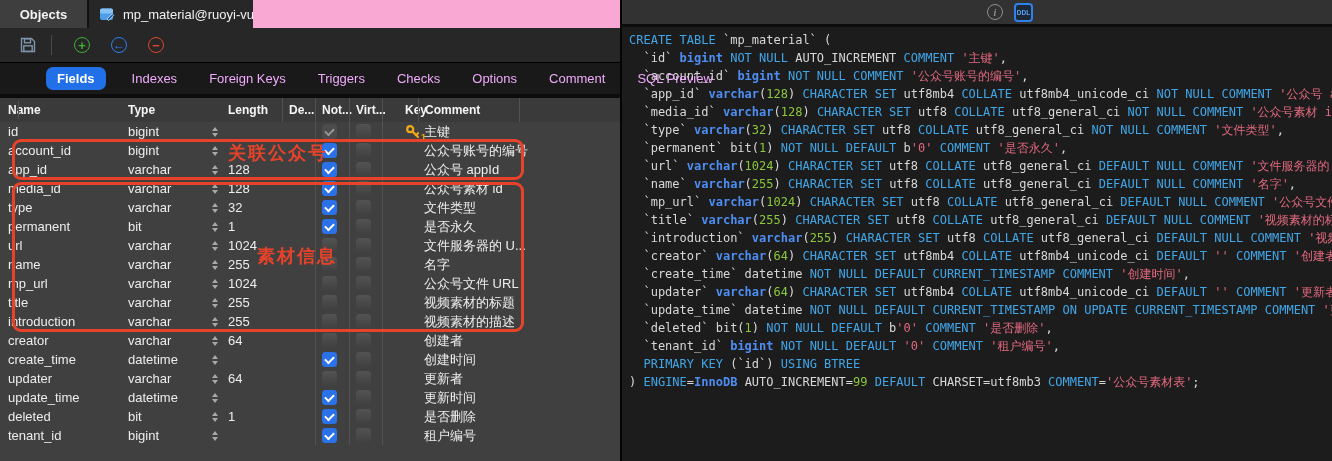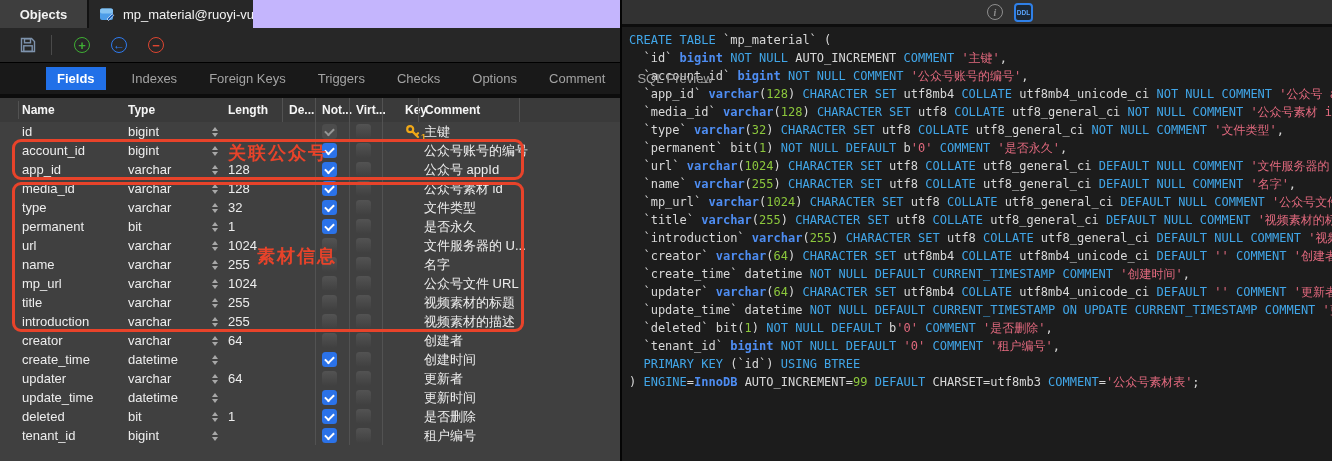--- a/index.html
+++ b/index.html
@@ -3,47 +3,47 @@
 <meta charset="utf-8">
 <style>
   * { margin:0; padding:0; box-sizing:border-box; }
   body { background:#000; font-family:"Liberation Sans", sans-serif; }
   .app { width:1332px; height:461px; display:flex; overflow:hidden; background:#1d1d1d; }
 
   
   .left { width:620px; height:461px; display:flex; flex-direction:column; position:relative; background:#262626; }
   .vdivider { width:2px; height:461px; background:#050505; }
 
-  .tabbar { height:28px; background:#c4b5fd; display:flex; align-items:stretch; flex:none; }
+  .tabbar { height:28px; background:#f9a8d4; display:flex; align-items:stretch; flex:none; }
   .wtab-objects { width:89px; background:#3e3e3e; color:#f2f2f2; font-size:13px; font-weight:700;
                   display:flex; align-items:center; justify-content:center; border-right:2px solid #121212; }
   .wtab-active { width:164px; background:#272727; color:#f2f2f2; font-size:13px;
                  display:flex; align-items:center; gap:8px; padding-left:10px; }
   .wtab-active .title { white-space:nowrap; overflow:hidden; }
 
   .toolbar { height:34px; background:#272727; display:flex; align-items:center; flex:none; }
   .tb-save { margin-left:19px; display:flex; align-items:center; }
   .tb-sep { width:1px; height:20px; background:#4a4a4a; margin-left:14px; }
   .cbtn { width:16px; height:16px; border-radius:50%; display:flex; align-items:center; justify-content:center;
           font-size:13px; font-weight:700; line-height:1; }
   .cbtn.add { border:1.7px solid #3fae34; color:#3fae34; margin-left:22px; }
   .cbtn.ins { border:1.7px solid #2e7bf0; color:#2e7bf0; margin-left:21px; font-size:12px; }
   .cbtn.del { border:1.7px solid #dd4530; color:#dd4530; margin-left:21px; }
 
   .segtabs { height:32px; background:#191919; border-top:1px solid #000; display:flex; align-items:center;
              padding-left:46px; gap:20px; flex:none; }
-  .seg { color:#a3a3a3; font-size:13px; padding:4px 6px; white-space:nowrap; }
-  .seg.active { background:#2170e8; color:#fff; border-radius:0; padding:4px 11px; font-weight:600; }
+  .seg { color:#f0abfc; font-size:13px; padding:4px 6px; white-space:nowrap; }
+  .seg.active { background:#2170e8; color:#fff; border-radius:7px; padding:4px 11px; font-weight:600; }
 
   .hdr-gap { height:4px; background:#0c0c0c; flex:none; }
 
   .grid-header { height:24px; background:#3a3a3a; display:flex; align-items:center; flex:none;
                  font-size:12px; font-weight:700; color:#f5f5f5; }
   .gh { height:100%; display:flex; align-items:center; }
-  .c-name { width:128px; padding-left:22px; }
+  .c-name { width:128px; padding-left:8px; }
   .c-type { width:74px; }
   .c-step { width:26px; justify-content:center; }
   .c-len  { width:54px; }
   .c-de   { width:33px; padding-left:6px; }
   .c-not  { width:34px; padding-left:6px; }
   .c-virt { width:33px; padding-left:6px; }
   .c-key  { width:36px; padding-left:22px; }
   .c-comment { flex:1; padding-left:6px; min-width:0; white-space:nowrap; overflow:hidden; }
   .c-tail { width:101px; }
   .gh.c-name { position:relative; }

